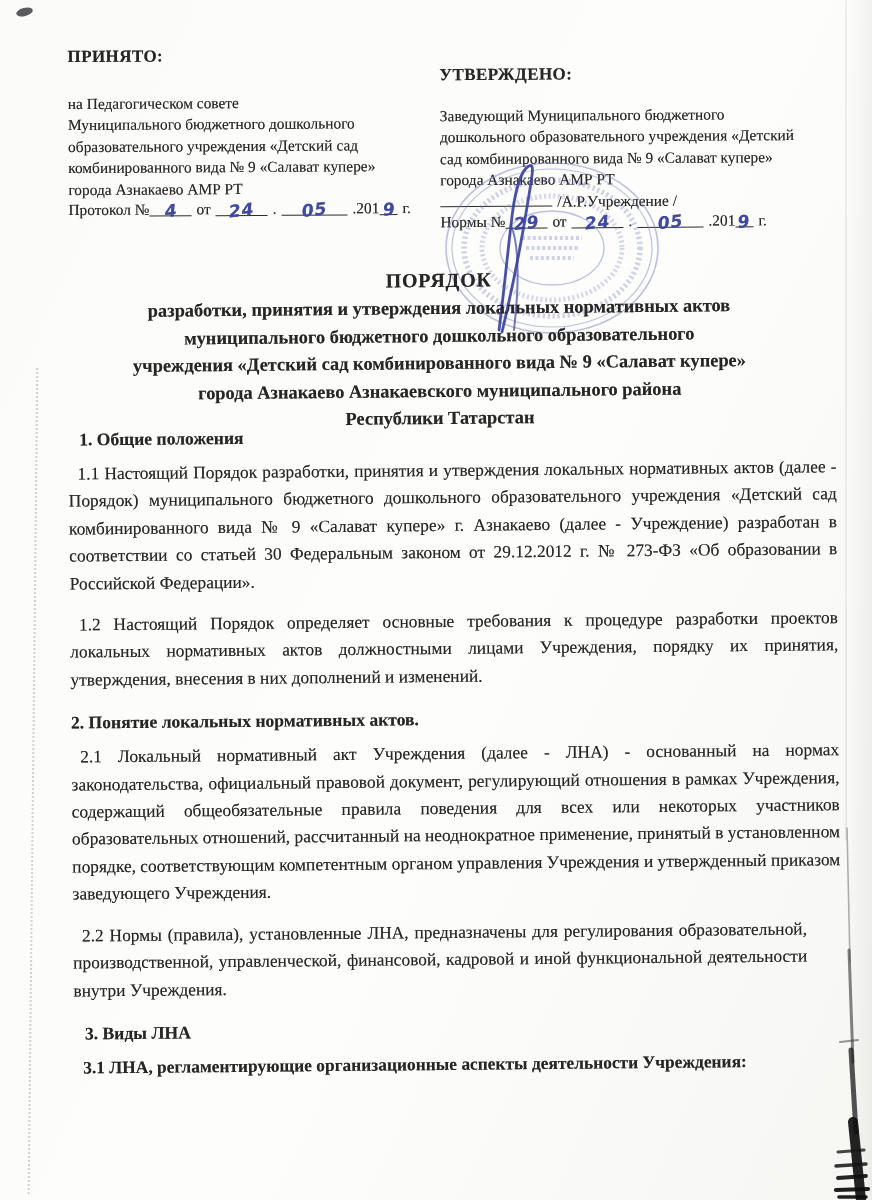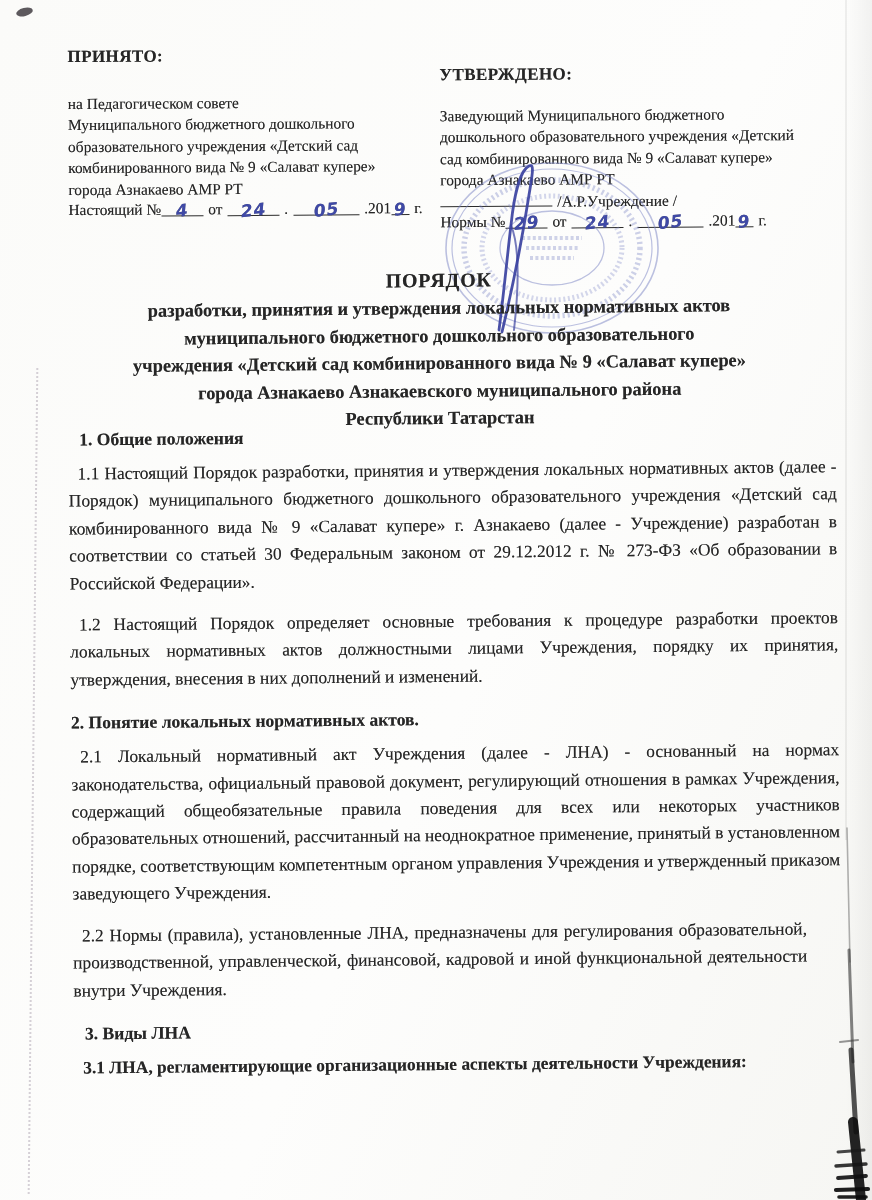--- a/index.html
+++ b/index.html
@@ -50,21 +50,21 @@
 <body>
 
 <div class="accepted-block soft">
   <p class="block-title">ПРИНЯТО:</p>
   <div class="block-line">на Педагогическом совете</div>
   <div class="block-line">Муниципального бюджетного дошкольного</div>
   <div class="block-line">образовательного учреждения «Детский сад</div>
   <div class="block-line">комбинированного вида № 9 «Салават купере»</div>
   <div class="block-line">города Азнакаево АМР РТ</div>
   <div class="proto-line">
-    <span>Настоящий №</span><span class="blank w42"><span class="hw">4</span></span><span class="ml4 mr4">от</span><span class="blank w52"><span class="hw">24</span></span><span class="ml4 mr4">.</span><span class="blank w66"><span class="hw">05</span></span><span class="ml4">.201</span><span class="blank w18"><span class="hw">9</span></span><span class="ml4">г.</span>
+    <span>Протокол №</span><span class="blank w42"><span class="hw">4</span></span><span class="ml4 mr4">от</span><span class="blank w52"><span class="hw">24</span></span><span class="ml4 mr4">.</span><span class="blank w66"><span class="hw">05</span></span><span class="ml4">.201</span><span class="blank w18"><span class="hw">9</span></span><span class="ml4">г.</span>
   </div>
 </div>
 
 <div class="approved-block soft">
   <p class="block-title">УТВЕРЖДЕНО:</p>
   <div class="block-line">Заведующий Муниципального бюджетного</div>
   <div class="block-line">дошкольного образовательного учреждения «Детский</div>
   <div class="block-line">сад комбинированного вида № 9 «Салават купере»</div>
   <div class="block-line">города Азнакаево АМР РТ</div>
   <div class="sig-line">

